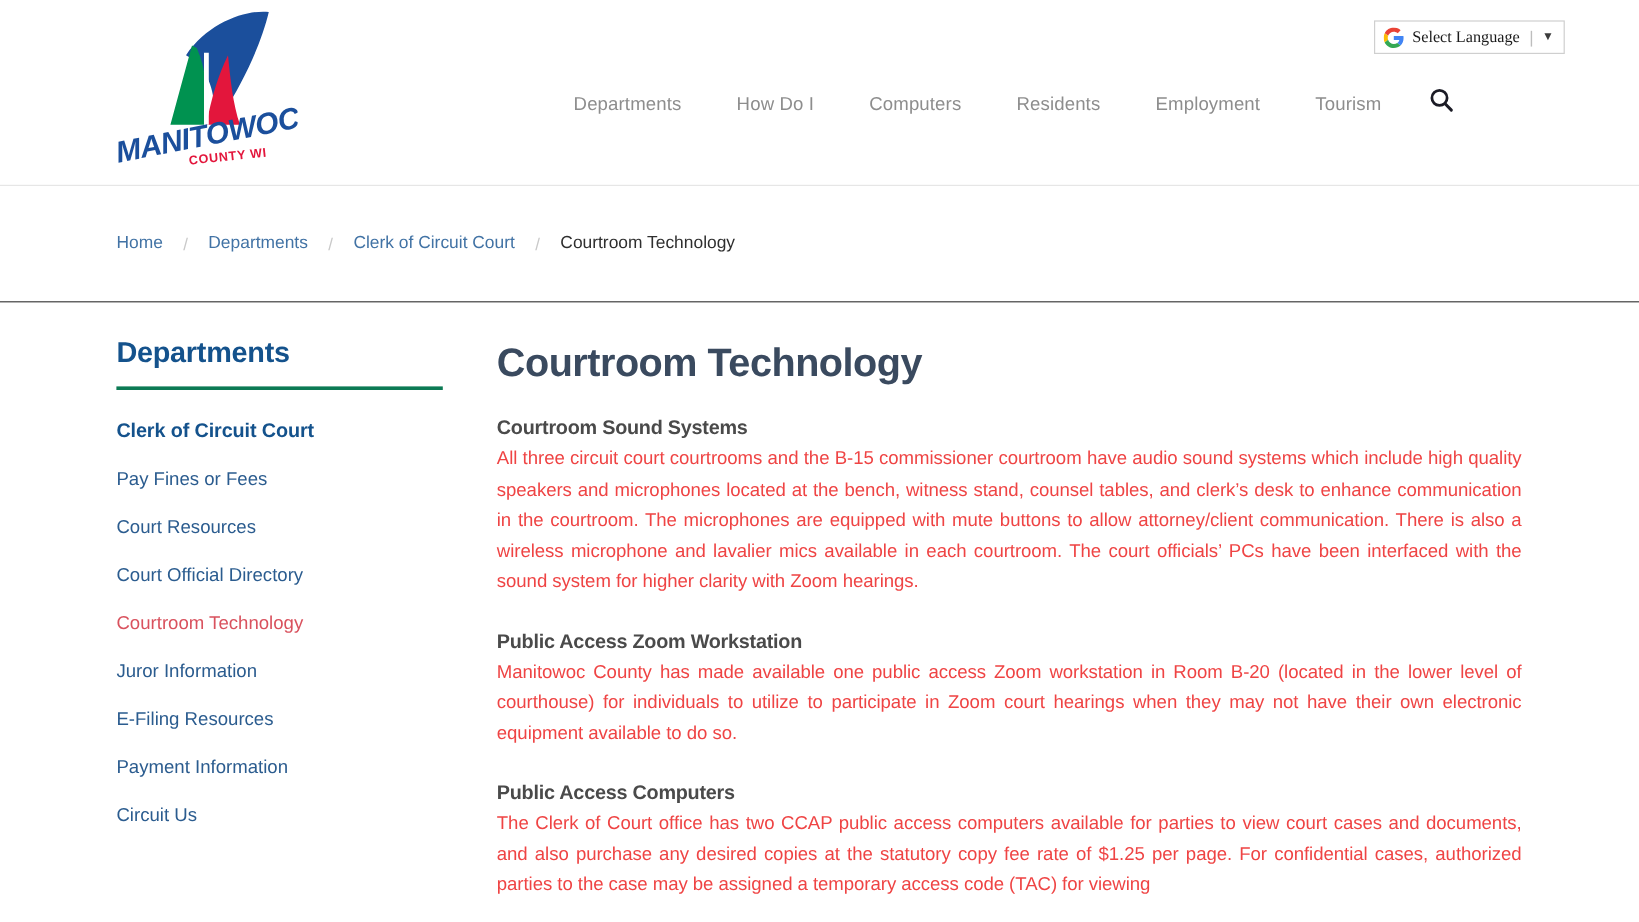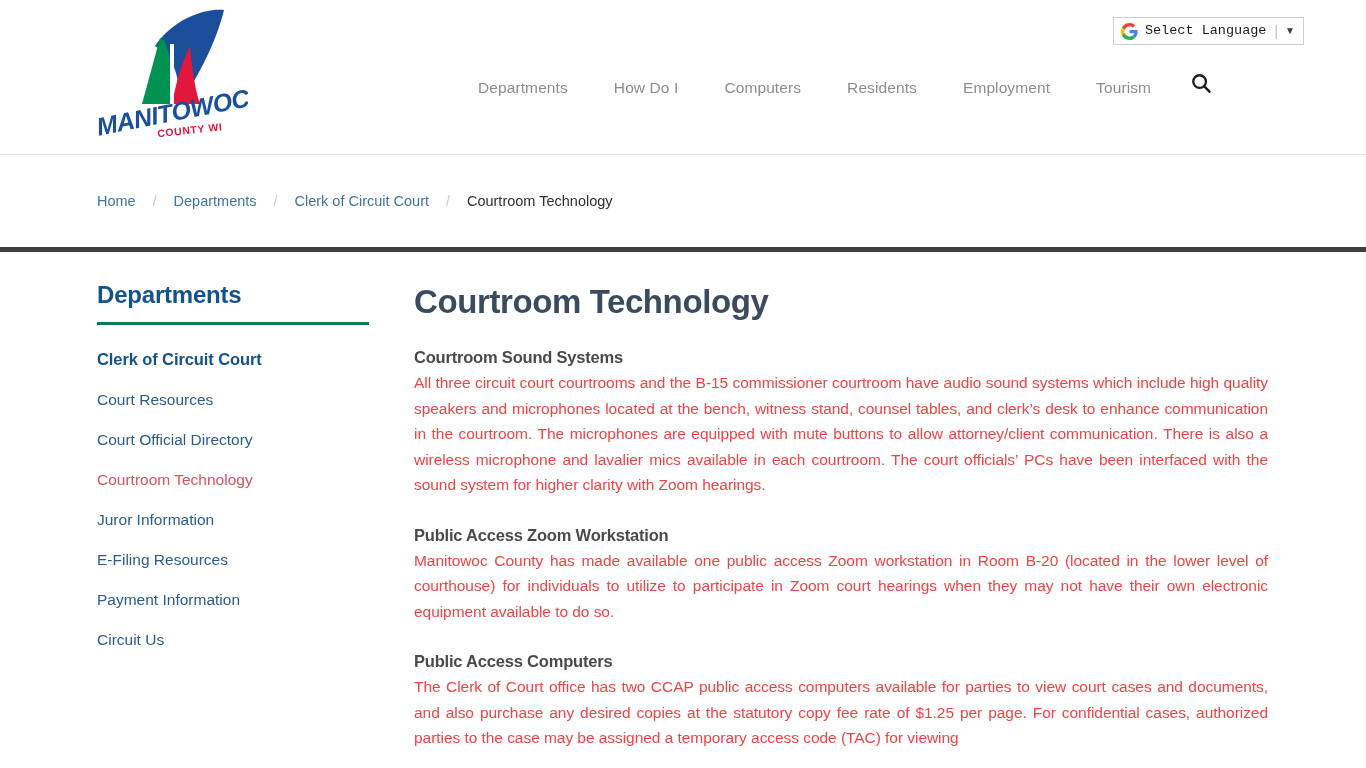--- a/index.html
+++ b/index.html
@@ -46,21 +46,21 @@
     color: #222222;
     cursor: pointer;
     white-space: nowrap;
   }
   .g-logo {
     width: 17px; height: 17px;
     margin-right: 7px;
     flex: 0 0 auto;
   }
   .translate-label {
-    font-family: Liberation Mono, monospace;
+    font-family: Liberation Serif, serif;
     font-size: 13.5px;
     color: #1a1a1a;
     line-height: 1;
   }
   .translate-sep {
     margin: 0 7px 0 8px;
     color: #bdbdbd;
     font-size: 14px;
     line-height: 1;
   }
@@ -101,21 +101,21 @@
     cursor: pointer;
     padding: 0;
     display: flex;
     align-items: center;
     justify-content: center;
   }
 
   
   .breadcrumb-bar {
     height: 97px;
-    border-bottom: 5px solid #404040;
+    border-bottom: 1px solid #404040;
     display: flex;
     padding-left: 97px;
     background: #ffffff;
   }
   .breadcrumb { display: flex; align-items: center; }
   .breadcrumb a {
     font-size: 14.5px;
     color: #4273a5;
     text-decoration: none;
     font-family: "Liberation Sans", sans-serif;
@@ -275,20 +275,21 @@
   </div>
 </div>
 
 <div class="page-body">
 
   <aside class="sidebar">
     <div class="sidebar-title">Departments</div>
     <div class="sidebar-rule"></div>
     <div class="sidebar-section-head">Clerk of Circuit Court</div>
     <ul class="sidebar-list">
+      <li><a href="#">Pay Fines or Fees</a></li>
       <li><a href="#">Court Resources</a></li>
       <li><a href="#">Court Official Directory</a></li>
       <li><a href="#" class="active">Courtroom Technology</a></li>
       <li><a href="#">Juror Information</a></li>
       <li><a href="#">E-Filing Resources</a></li>
       <li><a href="#">Payment Information</a></li>
       <li><a href="#">Circuit Us</a></li>
     </ul>
   </aside>
 

